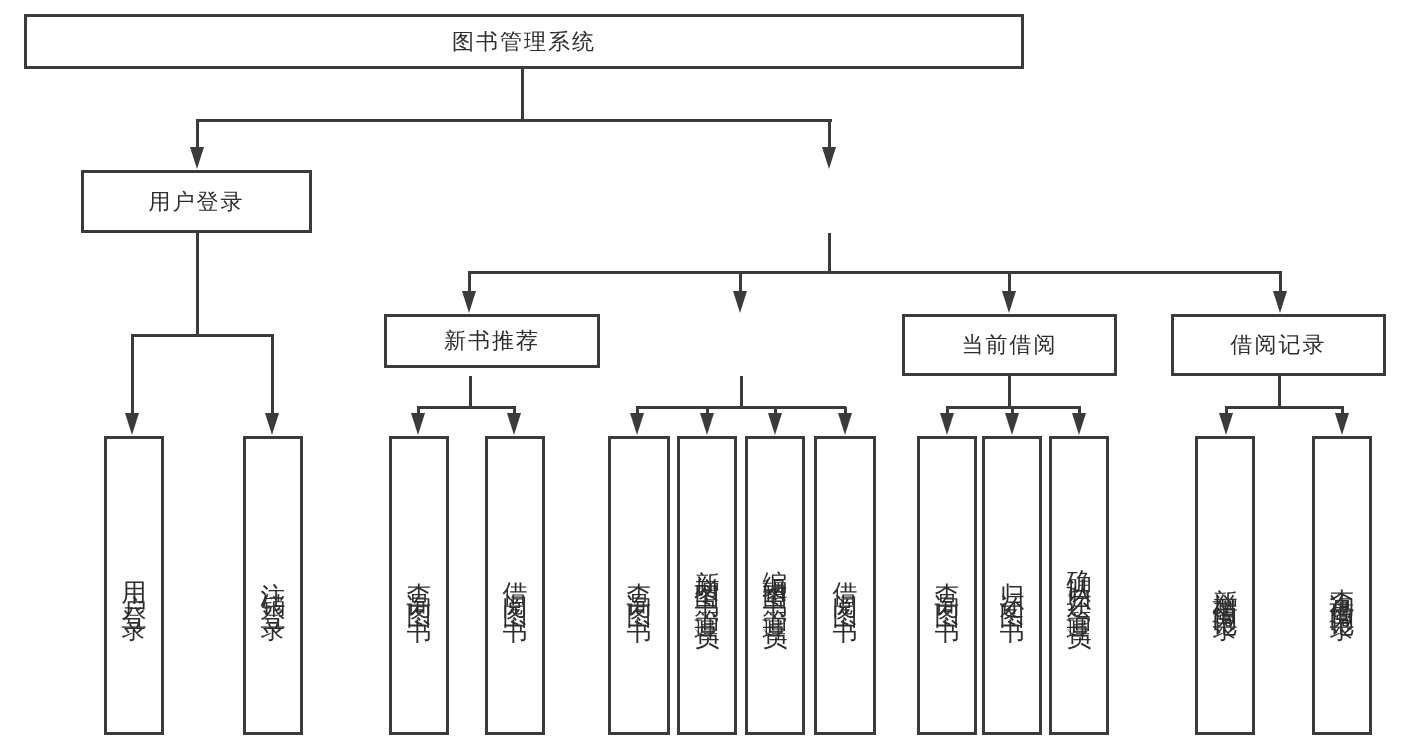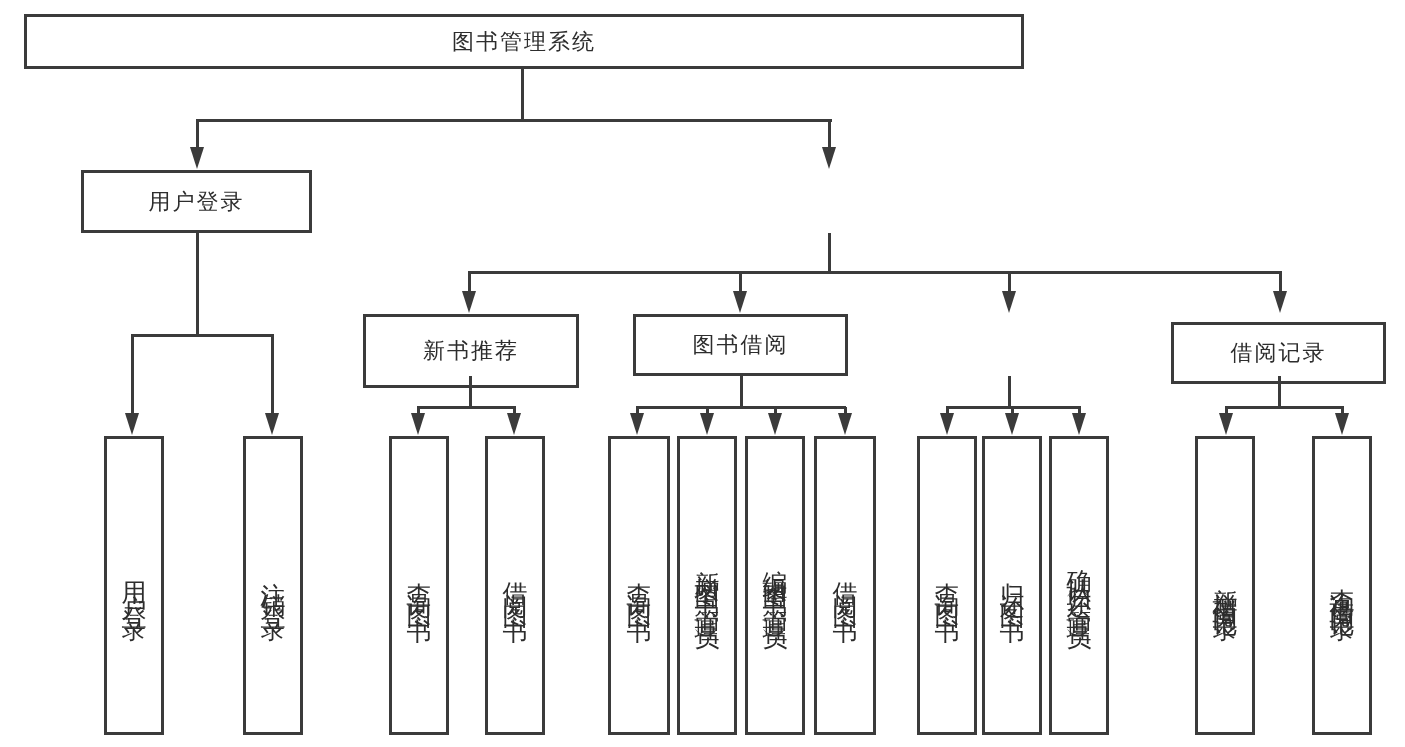--- a/index.html
+++ b/index.html
@@ -68,23 +68,23 @@
   <div class="hline" style="left:468px; top:271px; width:814px;"></div>
   <div class="vline" style="left:468px; top:272px; height:20px;"></div>
   <div class="arrow" style="left:462px; top:291px;"></div>
   <div class="vline" style="left:739px; top:272px; height:20px;"></div>
   <div class="arrow" style="left:733px; top:291px;"></div>
   <div class="vline" style="left:1008px; top:272px; height:20px;"></div>
   <div class="arrow" style="left:1002px; top:291px;"></div>
   <div class="vline" style="left:1279px; top:272px; height:20px;"></div>
   <div class="arrow" style="left:1273px; top:291px;"></div>
 
-  <div class="node" style="left:363px; top:314px; width:216px; height:74px;">新书推荐</div>
-  <div class="node" style="left:633px; top:314px; width:215px; height:62px;">图书借阅</div>
-  <div class="node" style="left:1171px; top:322px; width:215px; height:62px;">借阅记录</div>
+  <div class="node" style="left:384px; top:314px; width:216px; height:54px;">新书推荐</div>
+  <div class="node" style="left:902px; top:314px; width:215px; height:62px;">当前借阅</div>
+  <div class="node" style="left:1171px; top:314px; width:215px; height:62px;">借阅记录</div>
 
   <div class="vline" style="left:469px; top:376px; height:32px;"></div>
   <div class="hline" style="left:417px; top:406px; width:99px;"></div>
   <div class="vline" style="left:417px; top:407px; height:8px;"></div>
   <div class="arrow" style="left:411px; top:413px;"></div>
   <div class="vline" style="left:513px; top:407px; height:8px;"></div>
   <div class="arrow" style="left:507px; top:413px;"></div>
 
   <div class="vline" style="left:740px; top:376px; height:32px;"></div>
   <div class="hline" style="left:636px; top:406px; width:210px;"></div>

